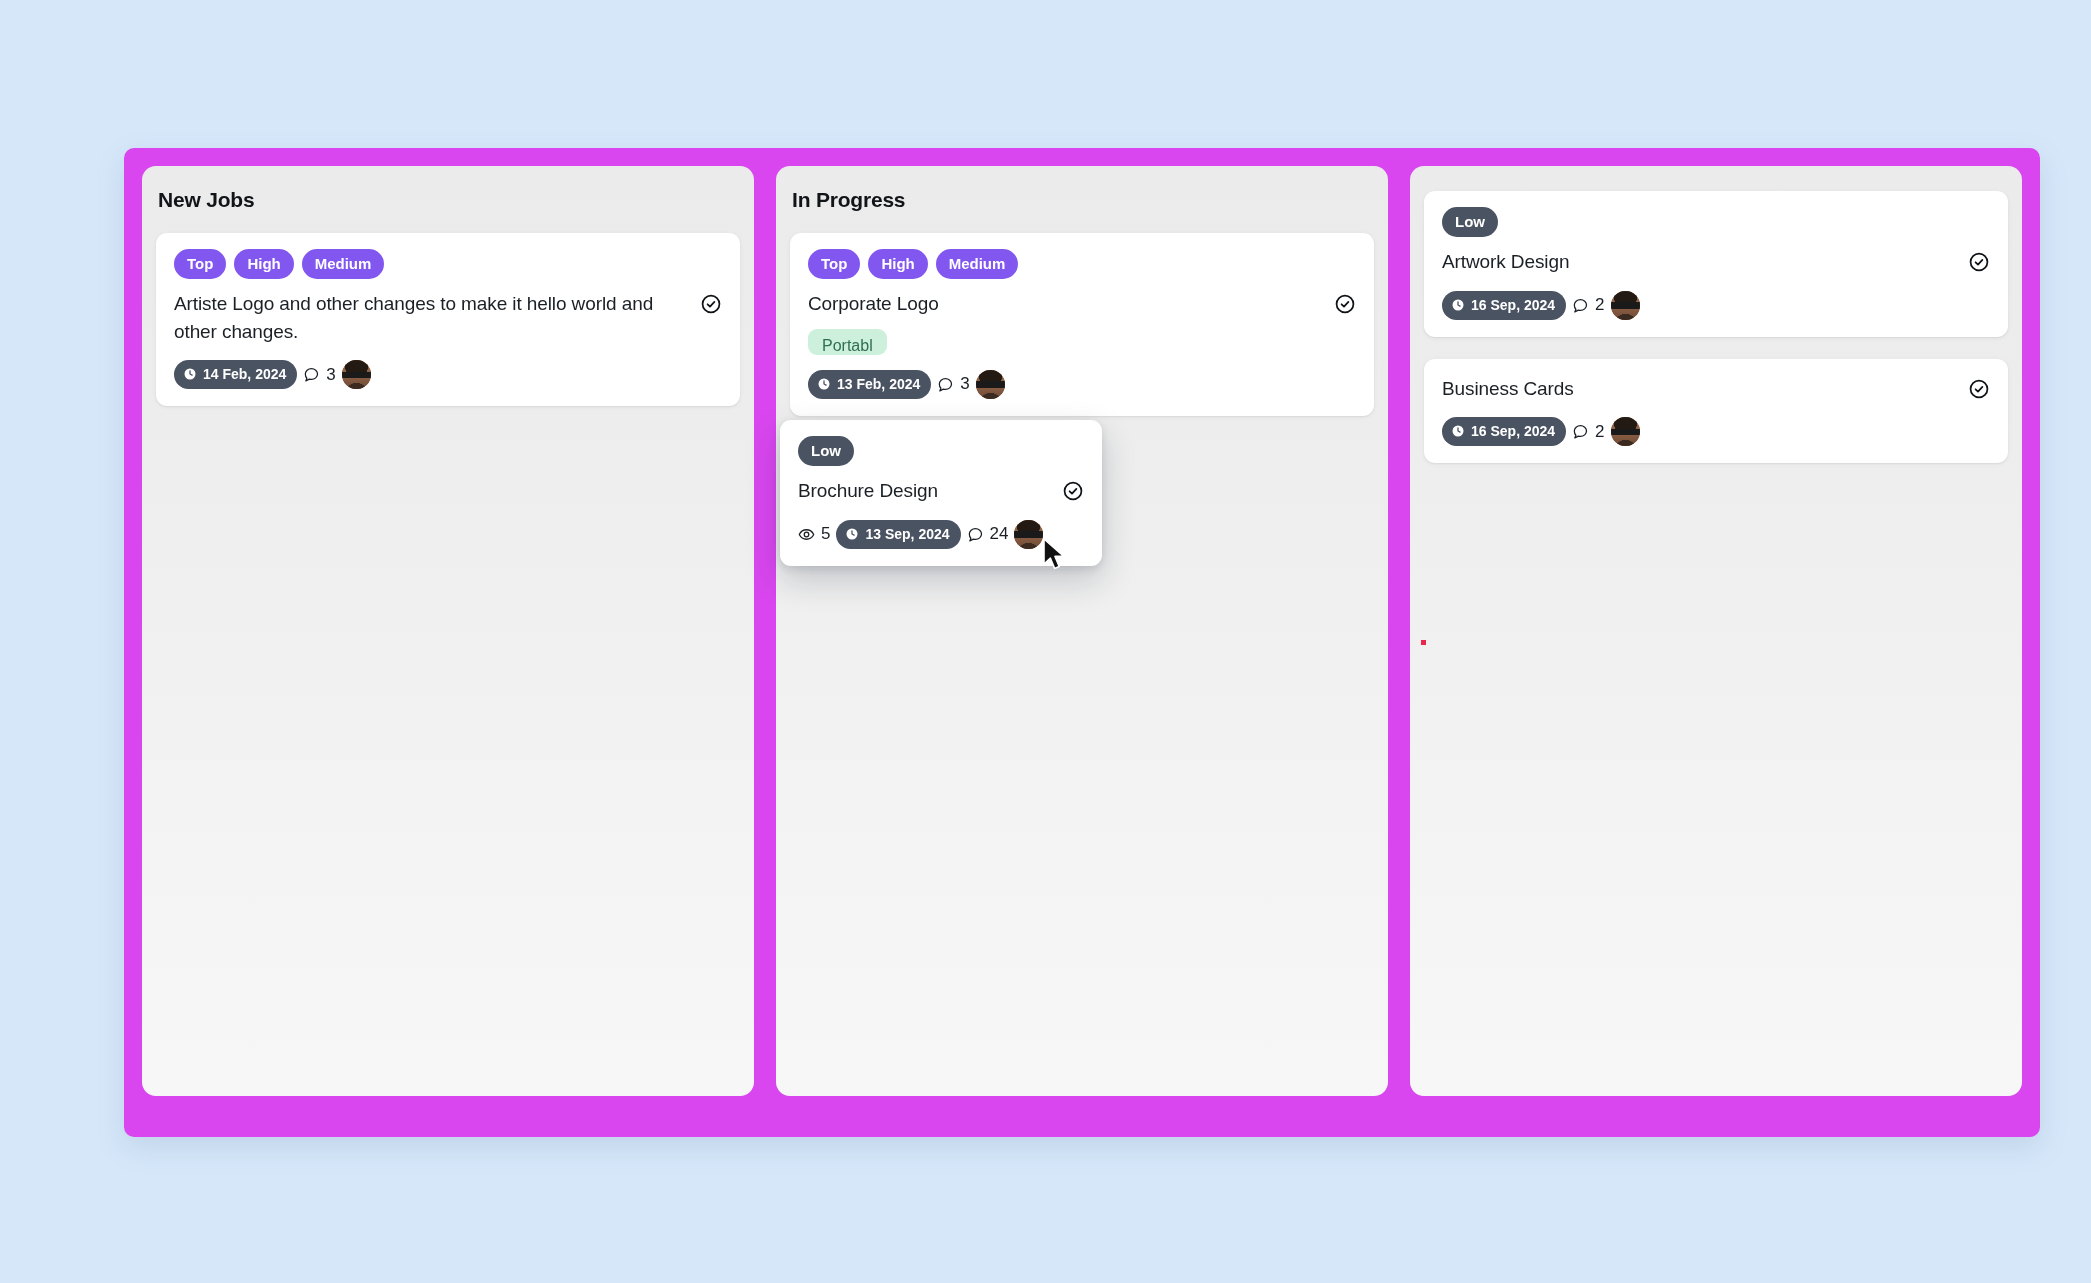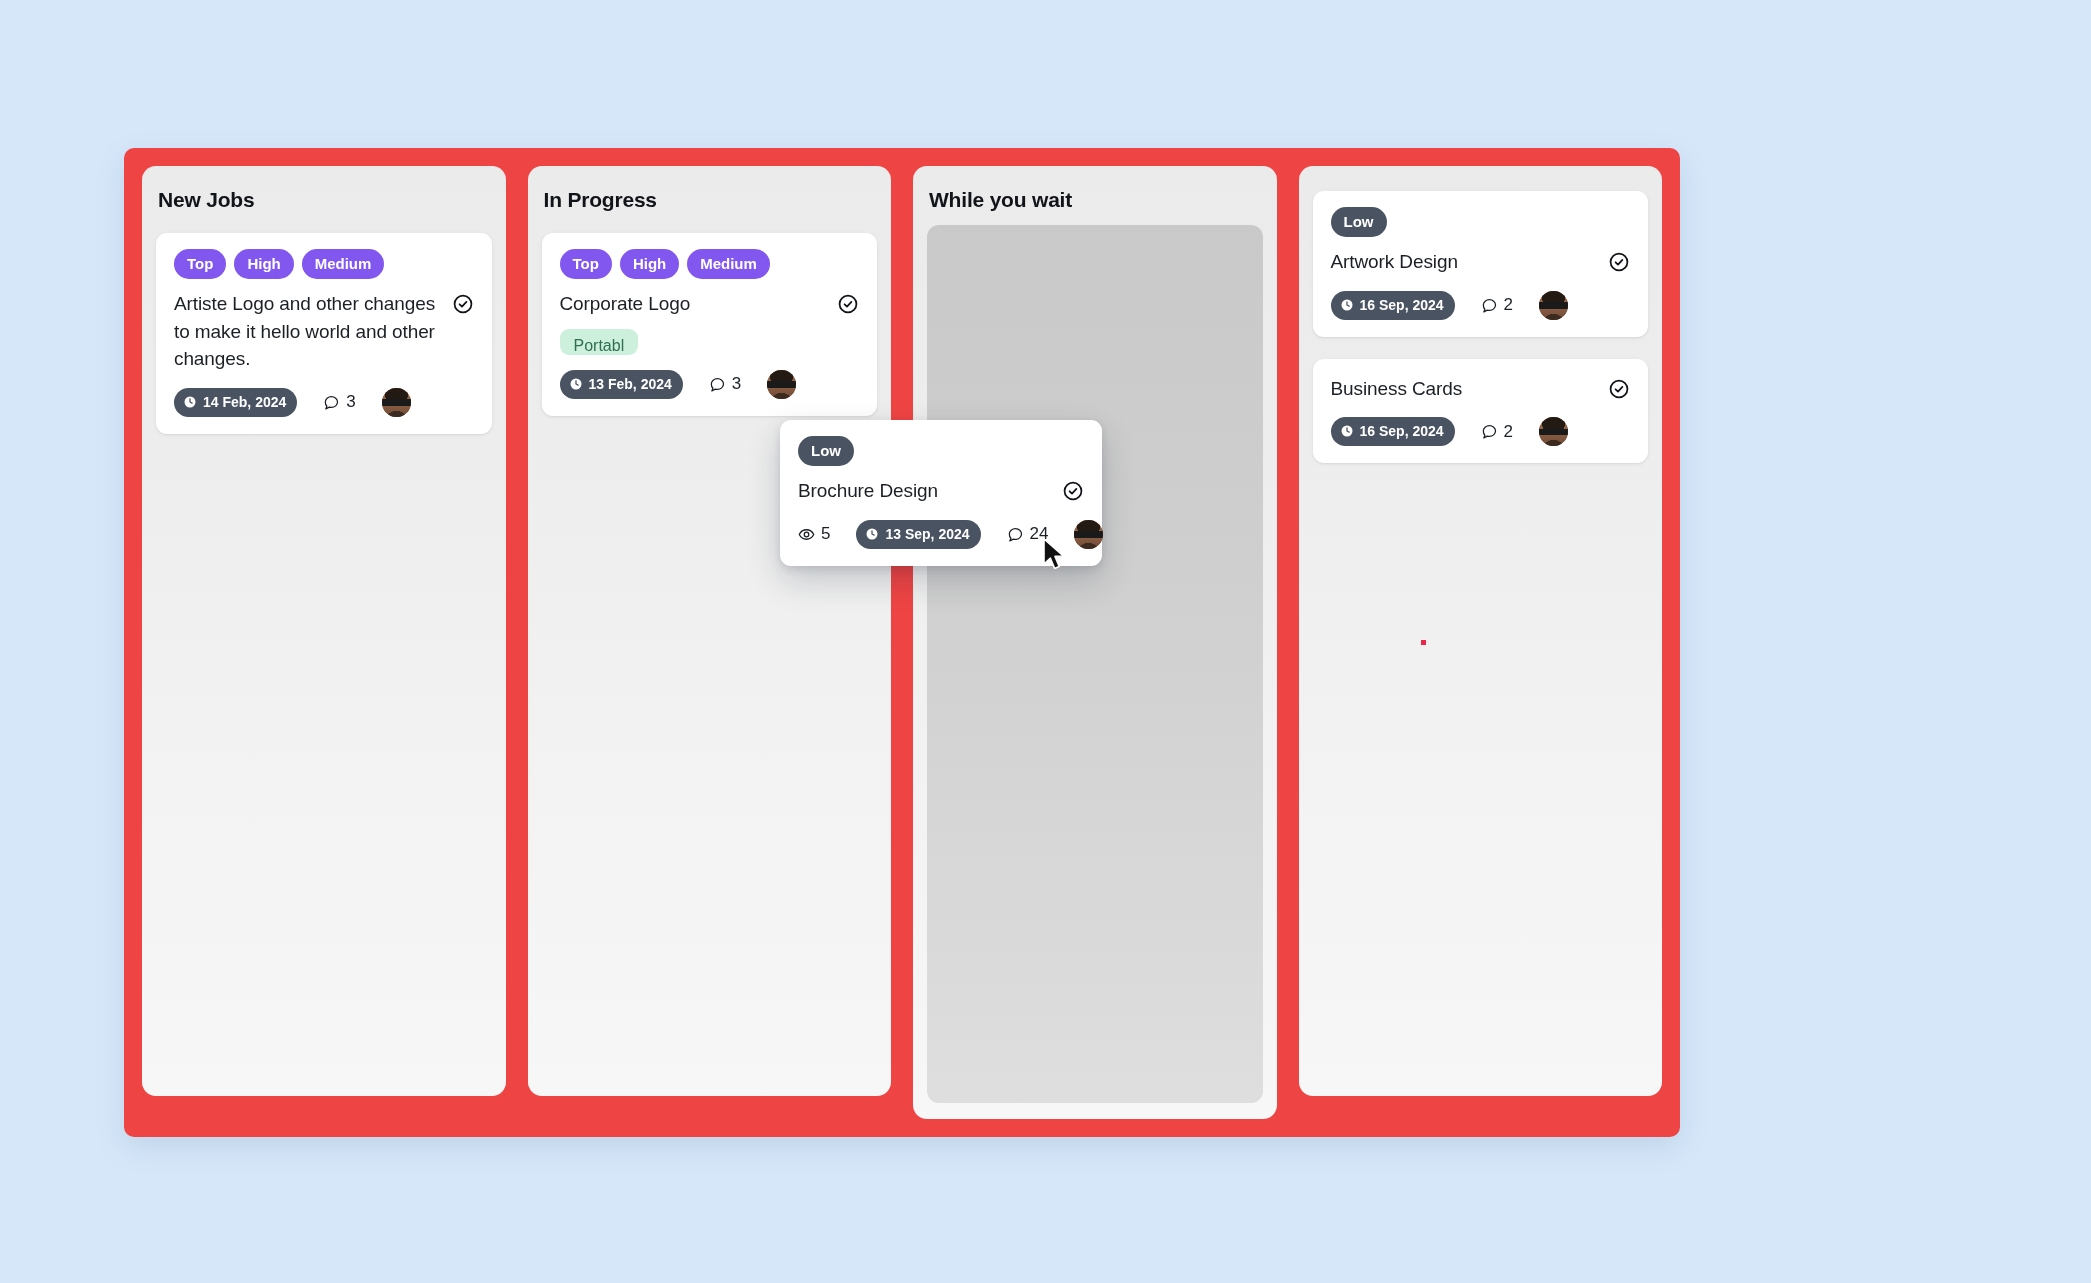--- a/index.html
+++ b/index.html
@@ -15,23 +15,23 @@
     font-family: "Liberation Sans", sans-serif;
     -webkit-font-smoothing: antialiased;
     position: relative;
   }
 
   
   .board-shell {
     position: absolute;
     left: 124px;
     top: 148px;
-    width: 1556px;
+    width: 1916px;
     height: 989px;
-    background: #ef4444;
+    background: #d946ef;
     border-radius: 10px;
     box-shadow: 0 10px 28px rgba(90, 120, 160, 0.17);
   }
 
   .board-columns {
     position: absolute;
     left: 18px;
     top: 18px;
     right: 18px;
     bottom: 18px;
@@ -138,21 +138,21 @@
     line-height: 1;
     padding: 9px 14px 1px 14px;
     border-radius: 9px;
     white-space: nowrap;
   }
 
   .card-meta {
     margin-top: 15px;
     display: flex;
     align-items: center;
-    gap: 26px;
+    gap: 6px;
     text-align: center;
   }
 
   .meta-item {
     display: inline-flex;
     align-items: center;
     gap: 6px;
     font-size: 17px;
     color: #1b2026;
   }
@@ -329,26 +329,20 @@
                   </svg>
                 </span>
                 <span>3</span>
               </span>
               <div class="avatar">
                 <div class="face"></div>
                 <div class="band"></div>
               </div>
             </div>
           </div>
-        </div>
-      </div>
-      <div class="column">
-        <div class="column-title">While you wait</div>
-        <div class="column-body">
-          <div class="drop-placeholder"></div>
         </div>
       </div>
       <div class="column short">
         <div class="column-body">
           <div class="card">
             <div class="chips">
               <span class="chip slate">Low</span>
             </div>
             <div class="card-title-row">
               <div class="card-title">Artwork Design</div>

